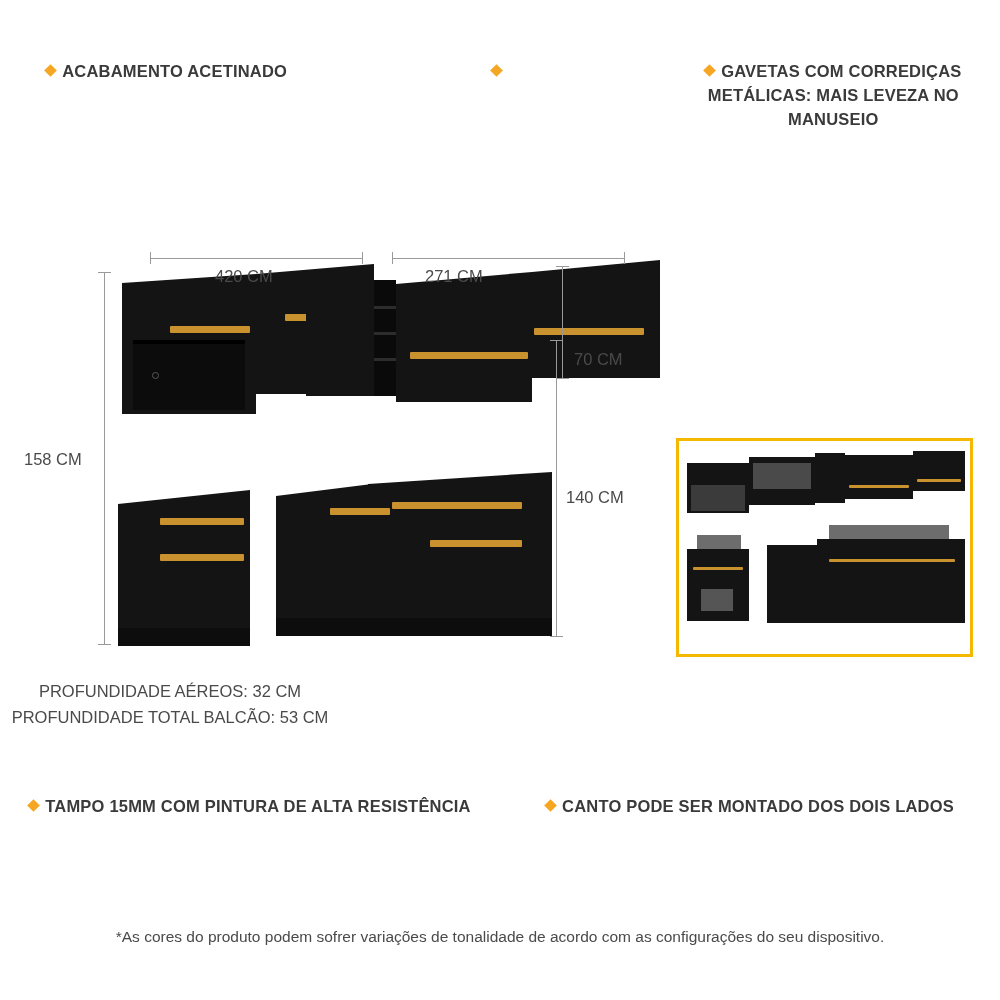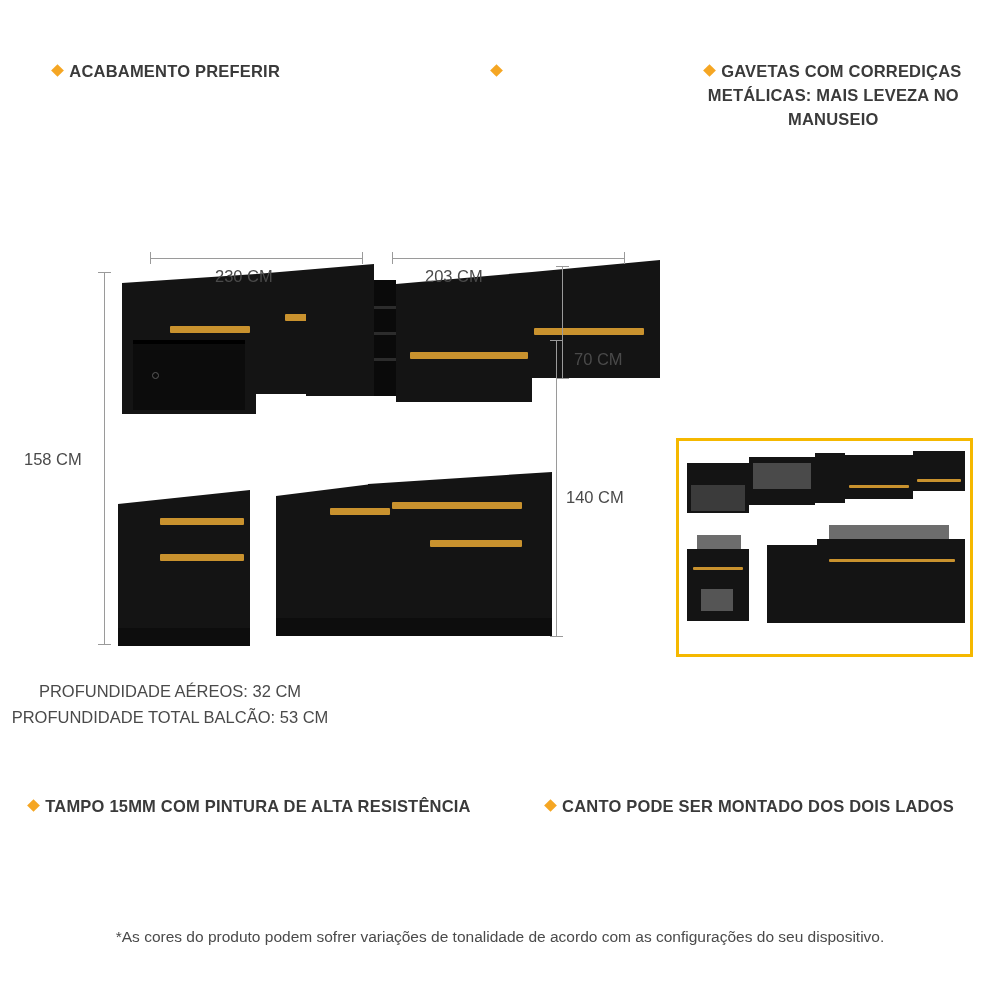--- a/index.html
+++ b/index.html
@@ -94,21 +94,21 @@
     text-align:center;
     font-size:15.5px;
     color:#4a4a4a;
   }
 </style>
 </head>
 <body>
 
 <div class="features top">
   <div class="feat">
-    <span class="diamond"></span><span style="display:inline">ACABAMENTO PREFERIR</span>
+    <span class="diamond"></span><span style="display:inline">ACABAMENTO ACETINADO</span>
   </div>
   <div class="feat">
     <span class="diamond"></span>
   </div>
   <div class="feat">
     <span class="diamond"></span><span style="display:inline">GAVETAS COM CORREDIÇAS METÁLICAS: MAIS LEVEZA NO MANUSEIO</span>
   </div>
 </div>
 
 <div id="diagram">
@@ -144,22 +144,22 @@
   <div class="handle" style="left:330px; top:268px; width:60px; height:7px;"></div>
   <div class="handle" style="left:392px; top:262px; width:130px; height:7px;"></div>
   <div class="handle" style="left:430px; top:300px; width:92px; height:7px;"></div>
 
   <div class="leader h" style="left:150px; top:18px; width:212px;"></div>
   <div class="leader h" style="left:392px; top:18px; width:232px;"></div>
   <div class="tick" style="left:150px; top:12px; width:1px; height:12px;"></div>
   <div class="tick" style="left:362px; top:12px; width:1px; height:12px;"></div>
   <div class="tick" style="left:392px; top:12px; width:1px; height:12px;"></div>
   <div class="tick" style="left:624px; top:12px; width:1px; height:12px;"></div>
-  <div class="dim" style="left:215px; top:27px;">230 CM</div>
-  <div class="dim" style="left:425px; top:27px;">203 CM</div>
+  <div class="dim" style="left:215px; top:27px;">420 CM</div>
+  <div class="dim" style="left:425px; top:27px;">271 CM</div>
 
   <div class="leader v" style="left:104px; top:32px; height:372px;"></div>
   <div class="tick" style="left:98px; top:32px; width:13px; height:1px;"></div>
   <div class="tick" style="left:98px; top:404px; width:13px; height:1px;"></div>
   <div class="dim" style="left:24px; top:210px;">158 CM</div>
 
   <div class="leader v" style="left:556px; top:100px; height:296px;"></div>
   <div class="tick" style="left:550px; top:100px; width:13px; height:1px;"></div>
   <div class="tick" style="left:550px; top:396px; width:13px; height:1px;"></div>
   <div class="dim" style="left:566px; top:248px;">140 CM</div>

